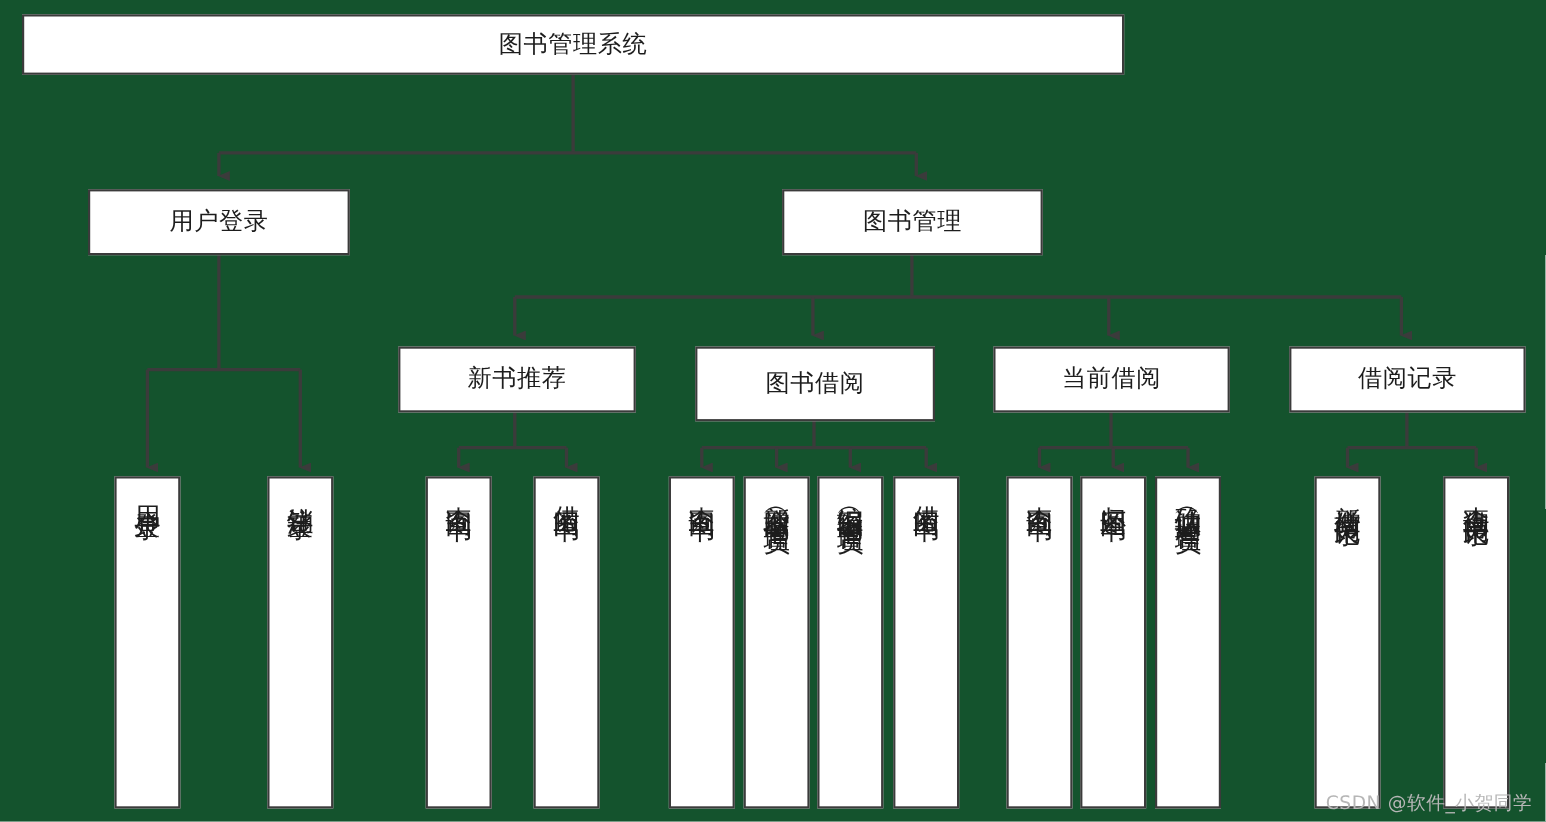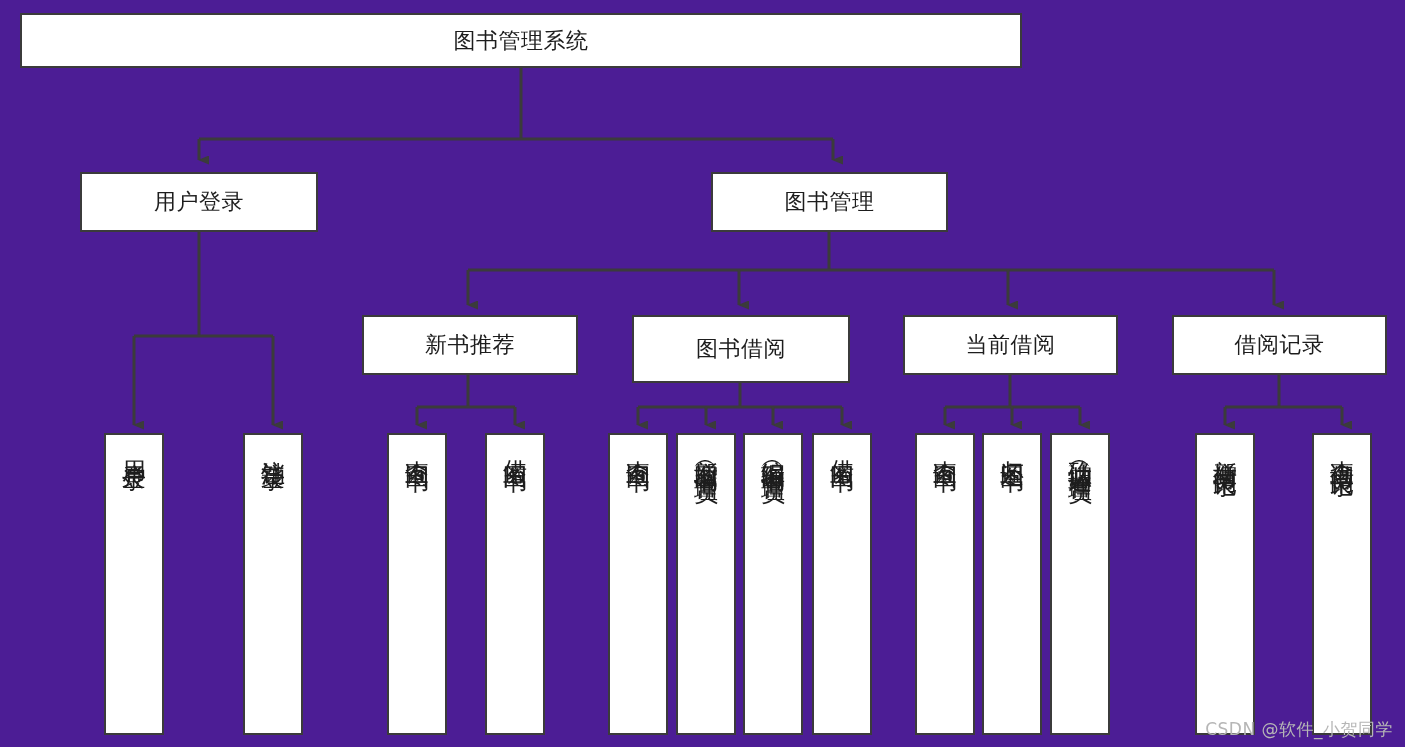--- a/index.html
+++ b/index.html
@@ -7,21 +7,21 @@
     padding: 0;
     background: #ffffff;
   }
   body {
     font-family: "DejaVu Sans", "Liberation Sans", sans-serif;
   }
   #canvas {
     position: relative;
     width: 1405px;
     height: 747px;
-    background: #4c1d95;
+    background: #14532d;
     overflow: hidden;
   }
   #wires {
     position: absolute;
     left: 0;
     top: 0;
     width: 1405px;
     height: 747px;
     pointer-events: none;
   }

